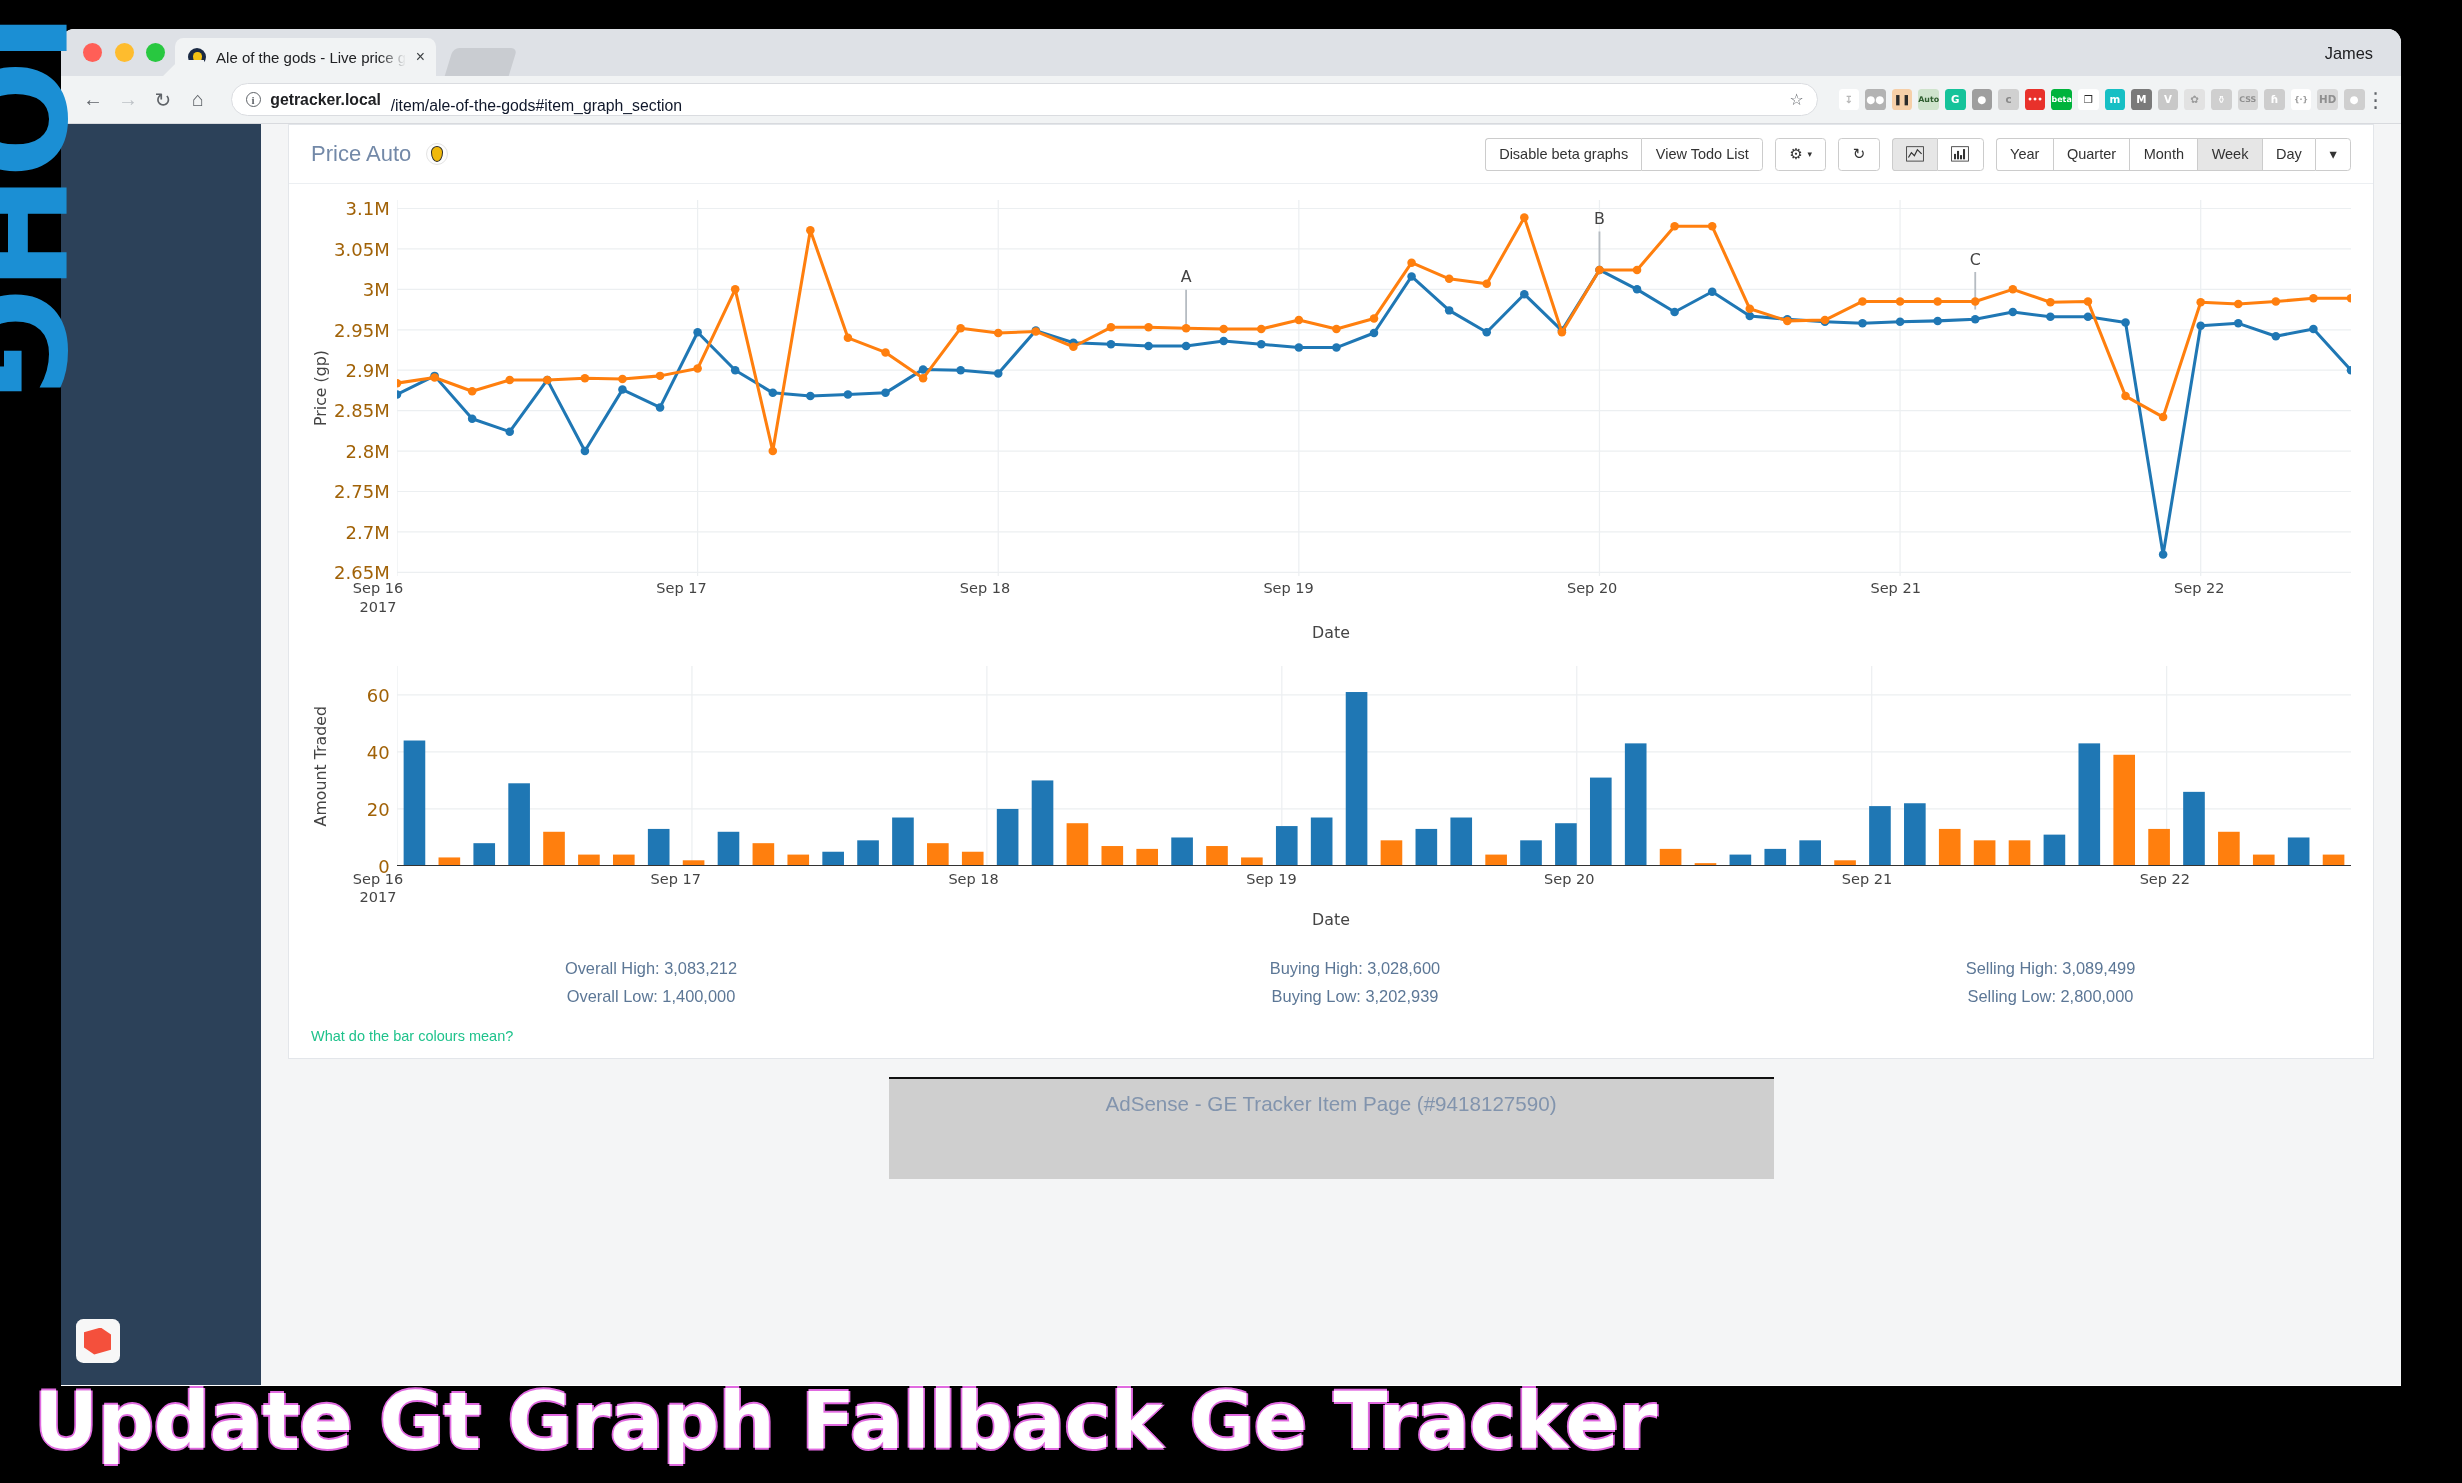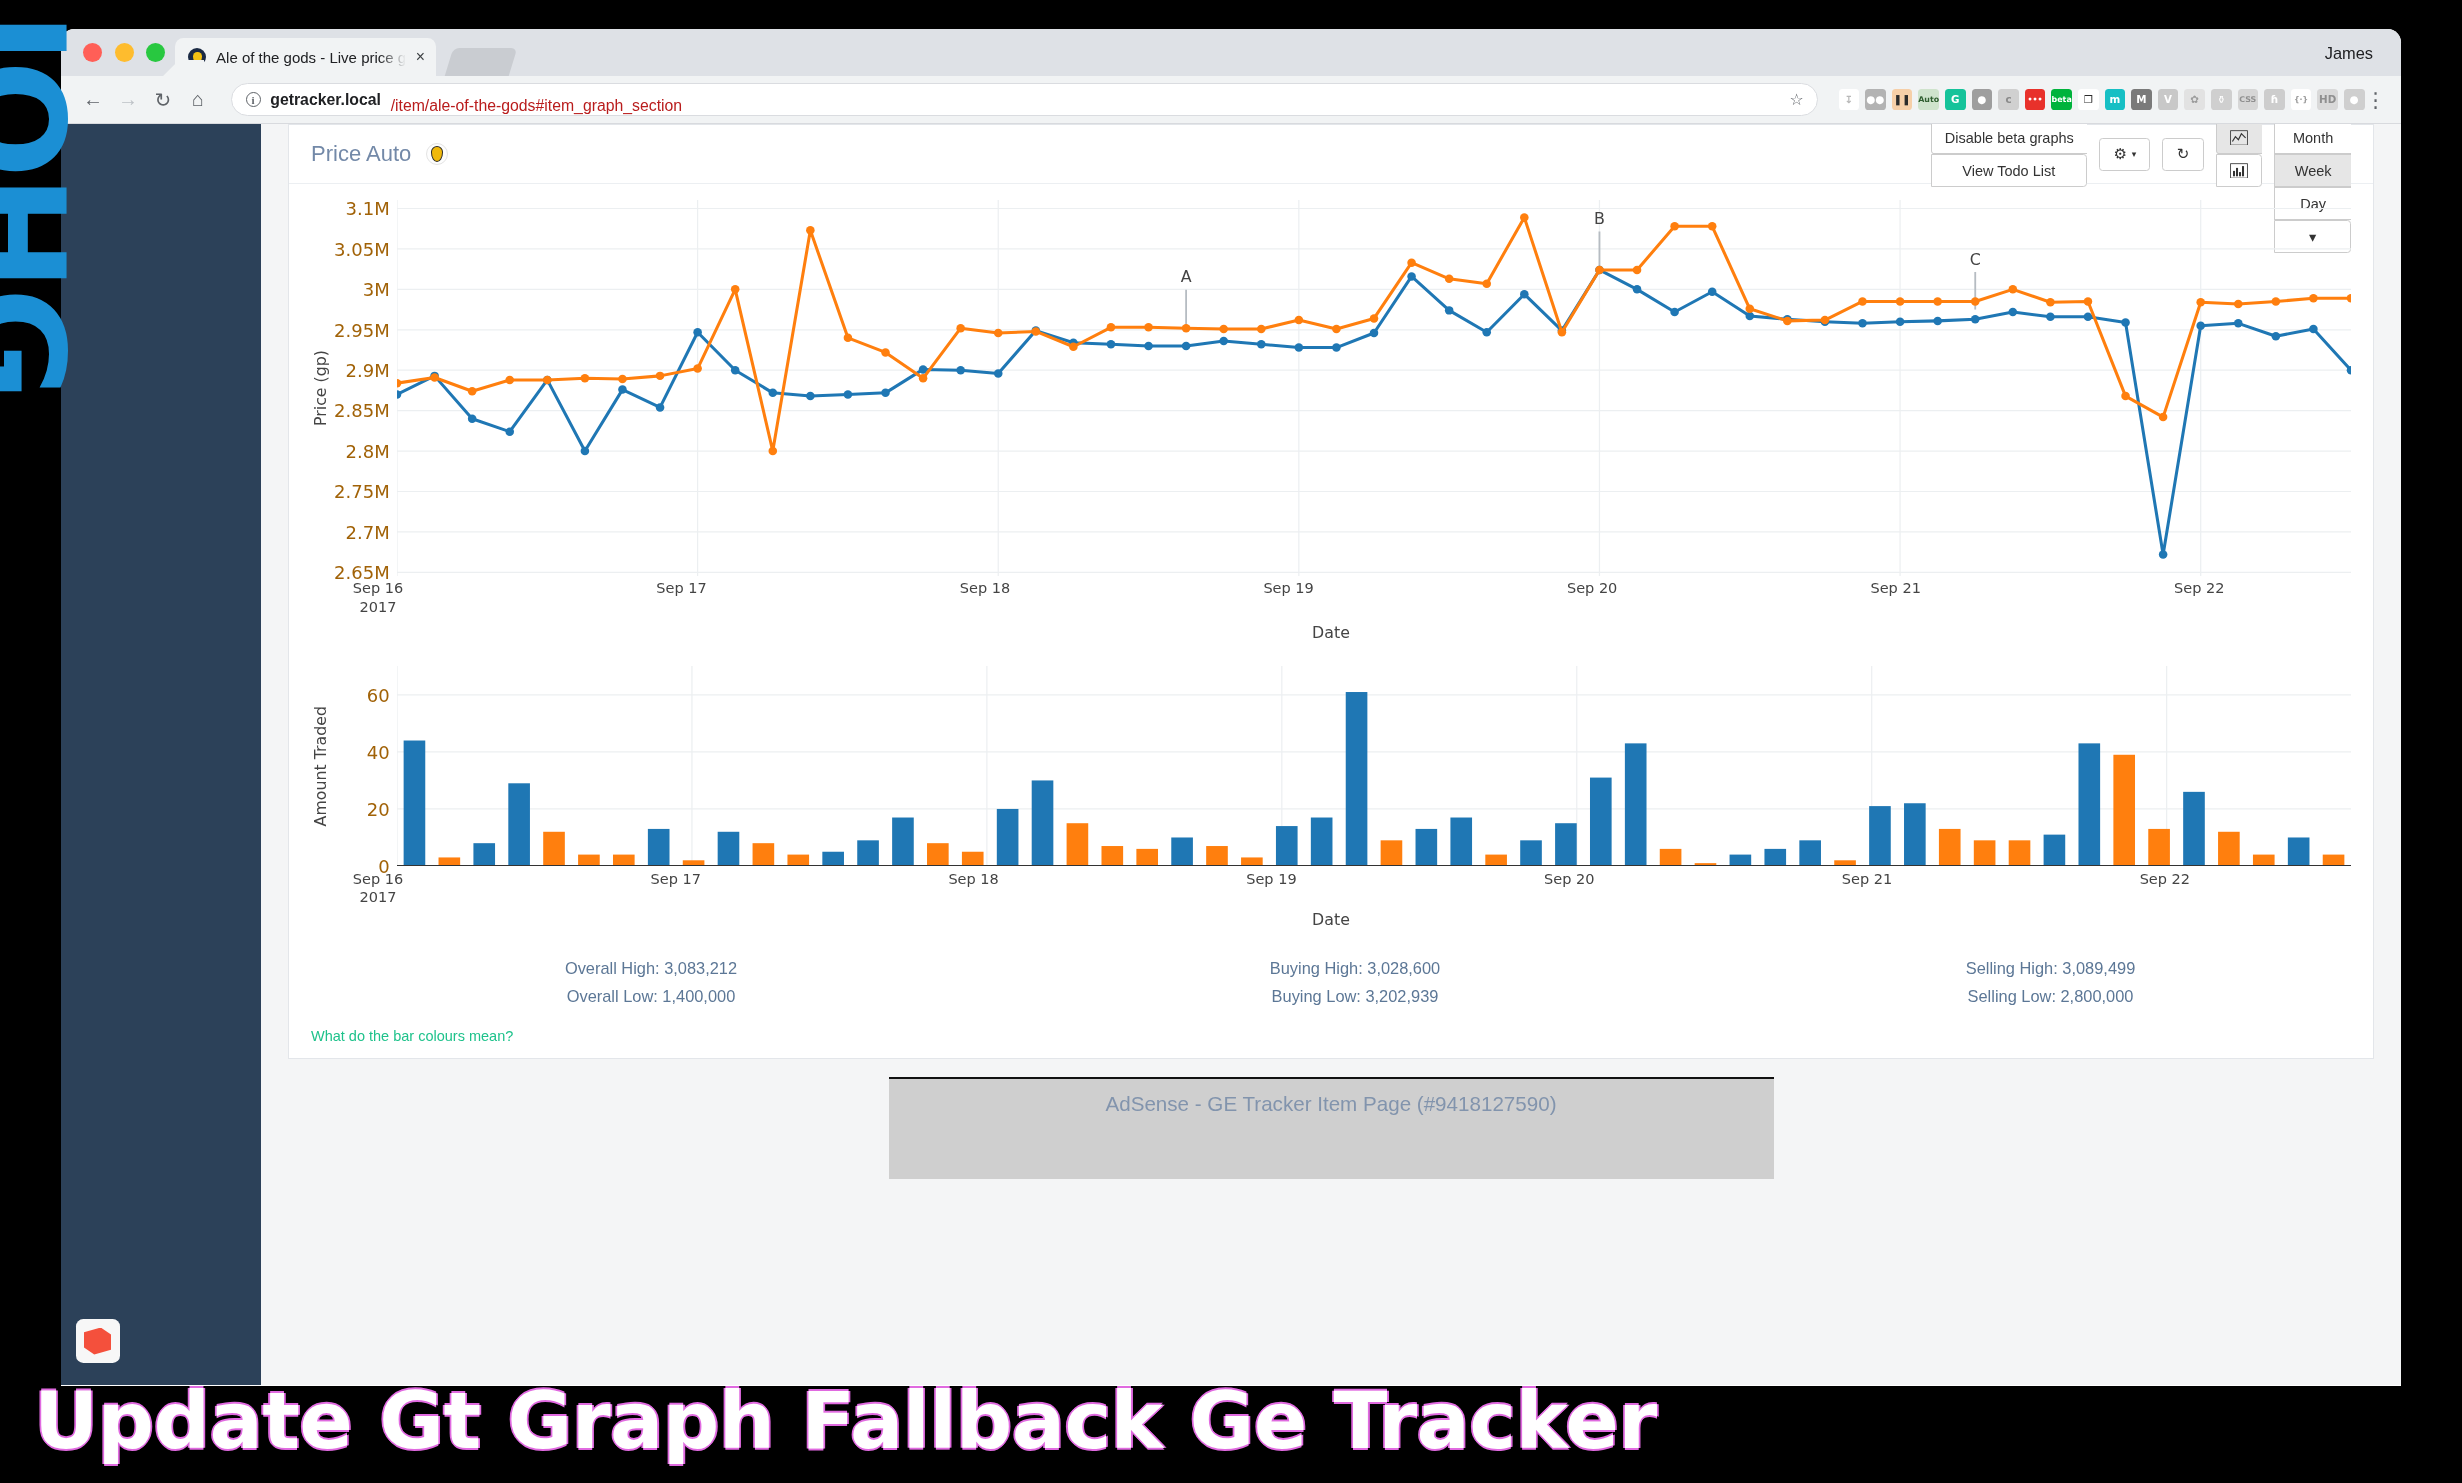--- a/index.html
+++ b/index.html
@@ -97,21 +97,21 @@
     display: flex; align-items: center; padding: 0 13.3px; gap: 9.7px;
     font-size: 15.8px; overflow: hidden;
   }
   .info-ico {
     width: 15px; height: 15px; border-radius: 50%;
     border: 1.2px solid #5f6368; color: #5f6368;
     font-size: 11px; line-height: 14px; text-align: center;
     font-family: "Liberation Serif", serif; font-weight: 700; flex: 0 0 auto;
   }
   .url-host { color: #202124; font-weight: 700; }
-  .url-path { color: #b91c1c; margin-top: 12px; }
+  .url-path { color: #0f172a; margin-top: 12px; }
   .star { margin-left: auto; font-size: 15.8px; color: #5f6368; }
   .ext-row { display: flex; align-items: center; gap: 6px; padding-left: 4.8px; }
   .ext {
     width: 20.6px; height: 20.6px; border-radius: 3.6px;
     display:flex; align-items:center; justify-content:center;
     font-size: 10.3px; font-weight: 700; color:#fff;
     font-family: "DejaVu Sans", sans-serif; line-height:1;
   }
   .kebab { font-size: 20.6px; color: #5f6368; letter-spacing: 0; width: 22px; text-align:center; }
 
@@ -144,21 +144,21 @@
     background: #fdfdfd; border: 0.6px solid #e4e4e4;
     display:flex; align-items:center; justify-content:center;
   }
   .badge-ico i {
     width: 12px; height: 15.8px; background: #f0b90b;
     border-radius: 50% 50% 50% 50% / 38% 38% 62% 62%;
     border: 1.2px solid #2b2b2b; display:block;
   }
 
   .btn-area { margin-left: auto; display: flex; align-items: center; gap: 12px; }
-  .bgroup { display: flex; flex-direction: column; }
+  .bgroup { display: flex; }
   .btn {
     height: 33px; padding: 0 13.3px; background: #fff;
     border: 0.6px solid #ccc; border-right-width: 0;
     display: flex; align-items: center; justify-content: center;
     font-size: 14.5px; color: #333; white-space: nowrap;
   }
   .bgroup .btn:first-child { border-radius: 3.6px 0 0 3.6px; }
   .bgroup .btn:last-child { border-radius: 0 3.6px 3.6px 0; border-right-width: 0.6px; }
   .bgroup .btn:only-child { border-radius: 3.6px; border-right-width: 0.6px; }
   .btn.active { background: #e6e6e6; }

